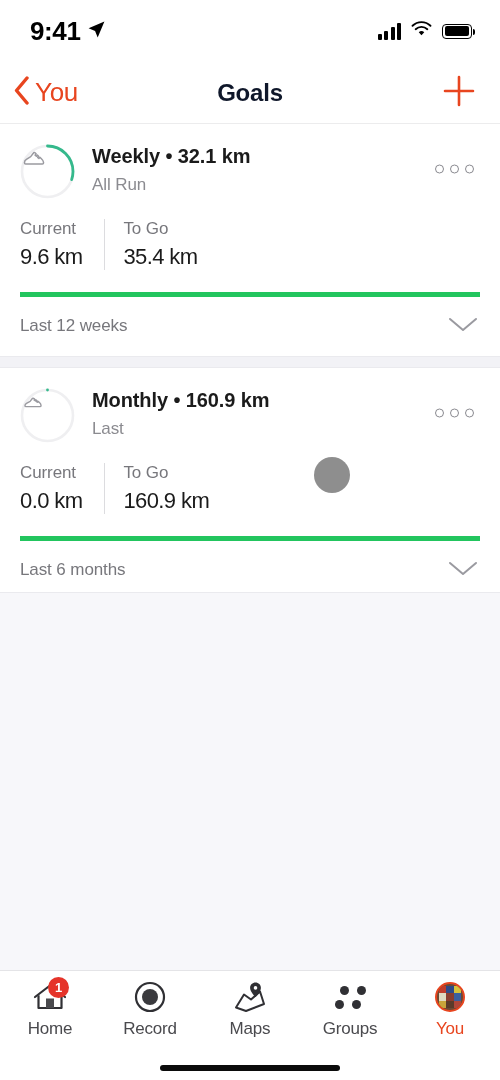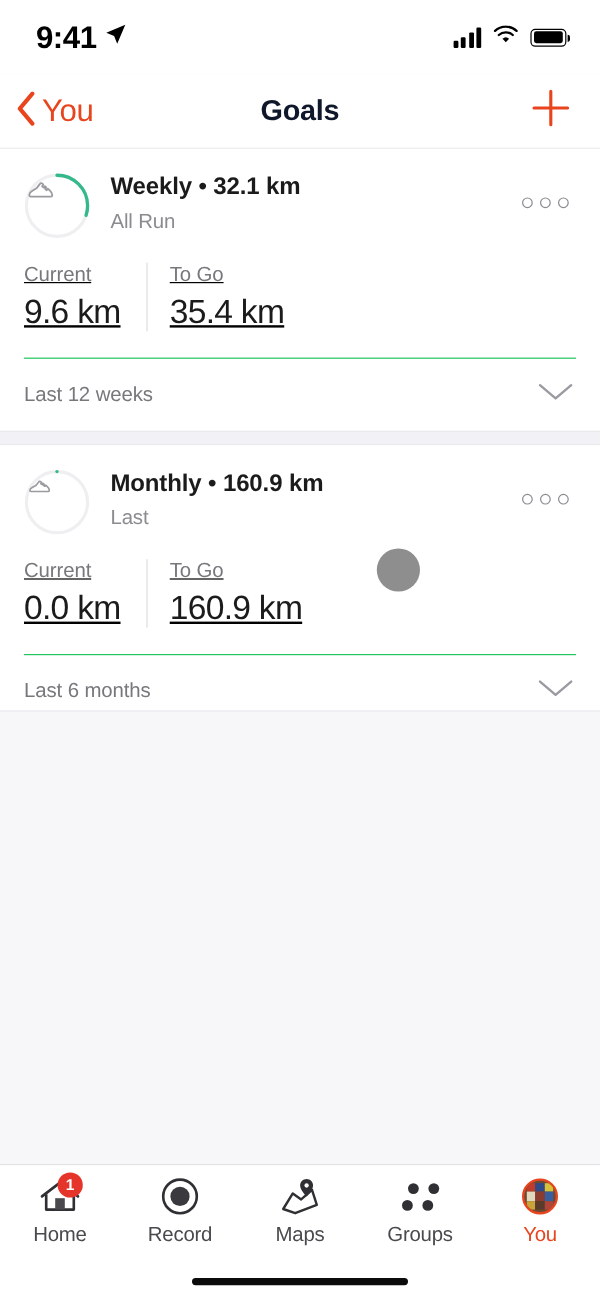--- a/index.html
+++ b/index.html
@@ -113,39 +113,38 @@
     padding:10px 6px; cursor:pointer;
   }
   .dots-menu i {
     display:block; width:9px; height:9px;
     border:1.6px solid #8a8a90; border-radius:50%;
   }
 
   .stats-row {
     display:flex; align-items:flex-start;
     padding:6px 0 22px 0;
-    text-decoration:underline;
   }
   .stat {
     padding-right:22px;
   }
   .stat.divided {
     border-left:1px solid #dcdcdf;
     padding-left:18px;
   }
   .stat-label {
     font-size:17px; color:#77777c; letter-spacing:-0.1px;
   }
   .stat-value {
-    font-size:28px; color:#1b1b1b; margin-top:5px;
+    font-size:22px; color:#1b1b1b; margin-top:5px;
     letter-spacing:-0.6px; font-weight:400;
   }
 
   .card-foot {
-    border-top:1px solid #22c55e;
+    border-top:5px solid #22c55e;
     display:flex; align-items:center; justify-content:space-between;
     padding:17px 0 18px 0; cursor:pointer;text-align:right;
   }
   .foot-label {
     font-size:17px; color:#77777c; letter-spacing:-0.1px;
   }
 
   
   .tap-dot {
     position:absolute;

